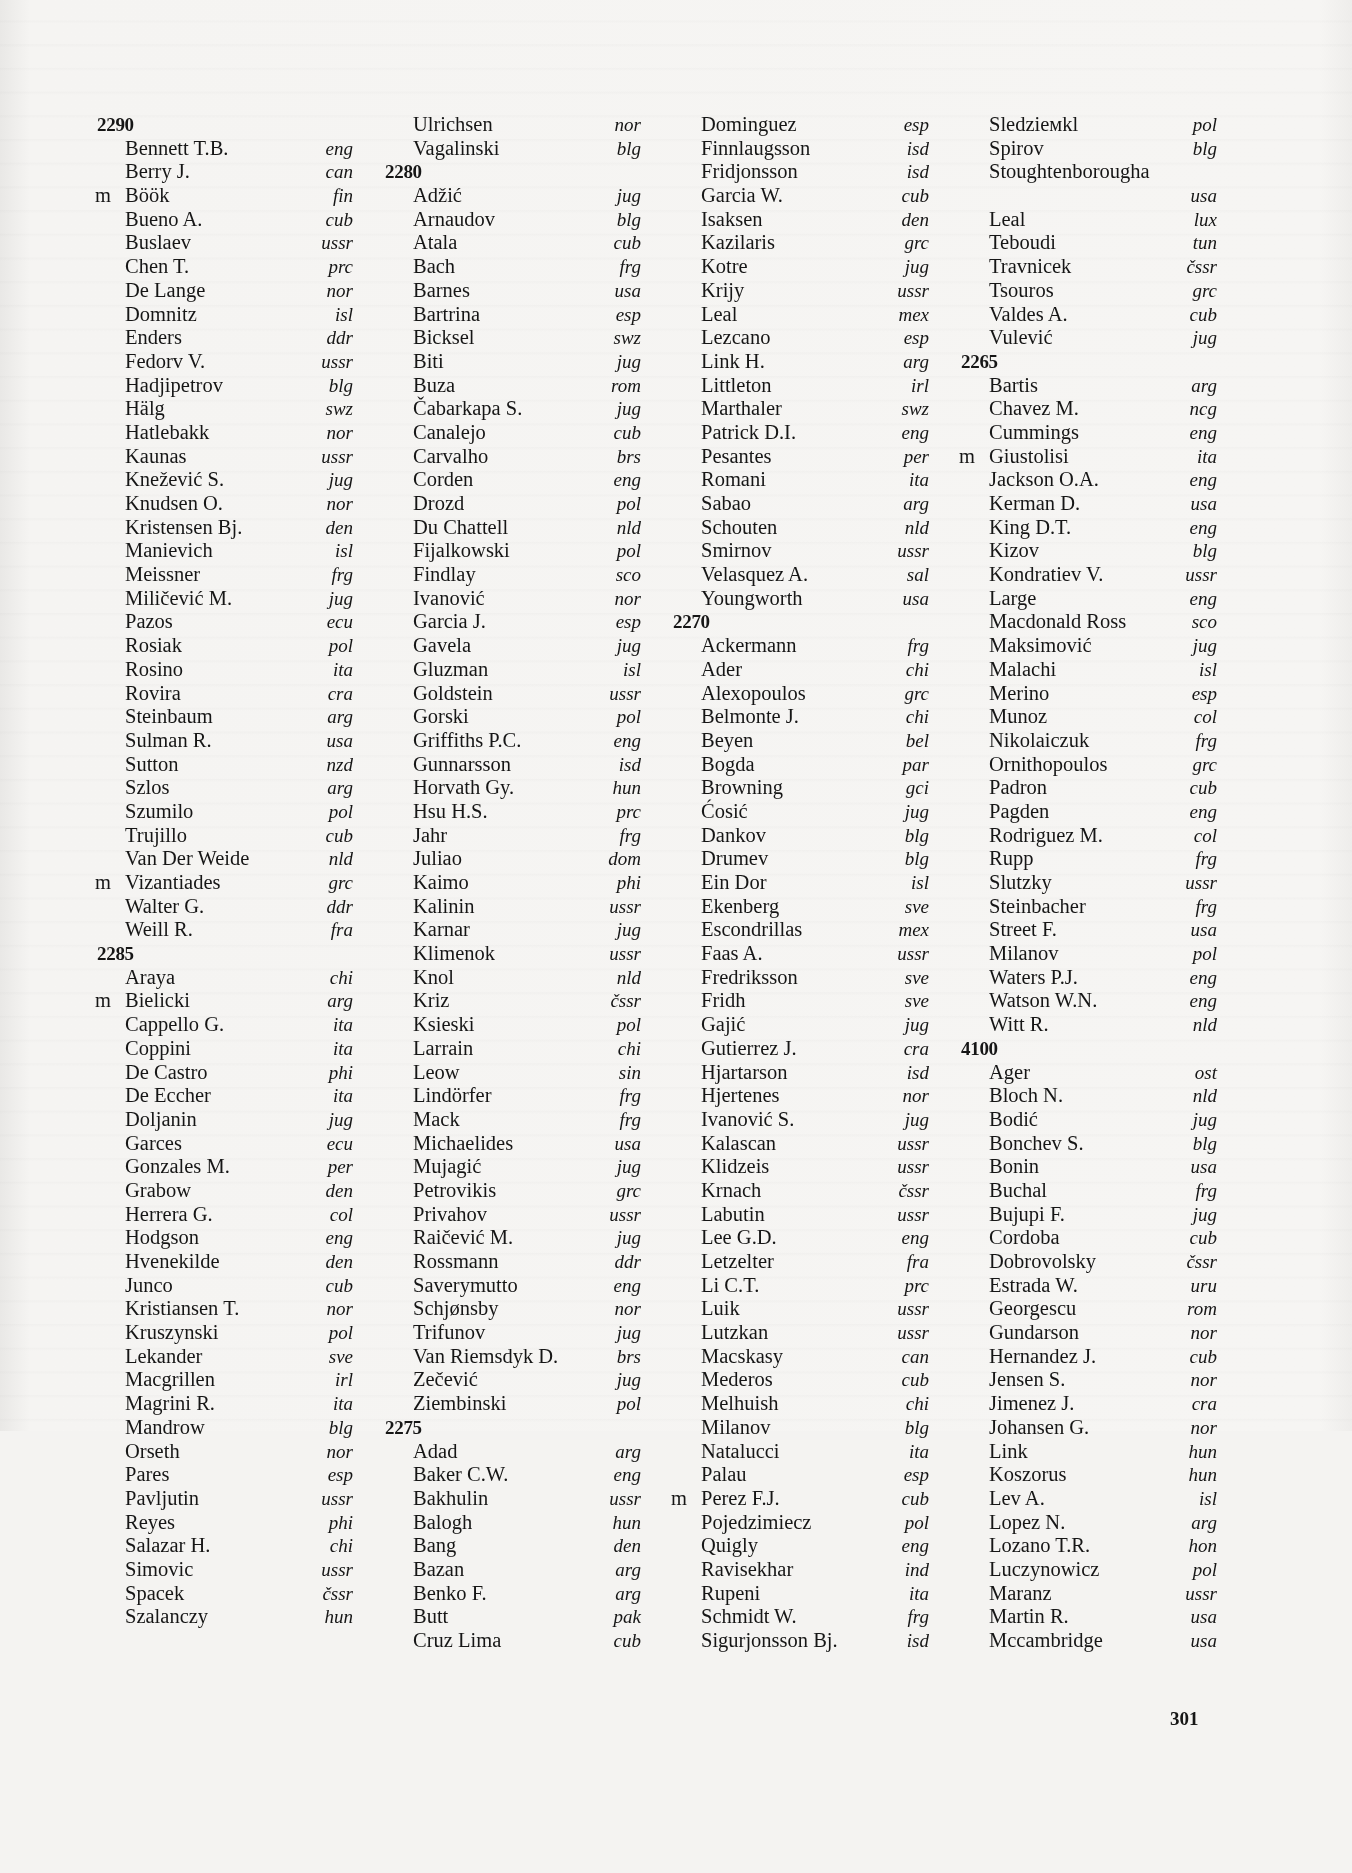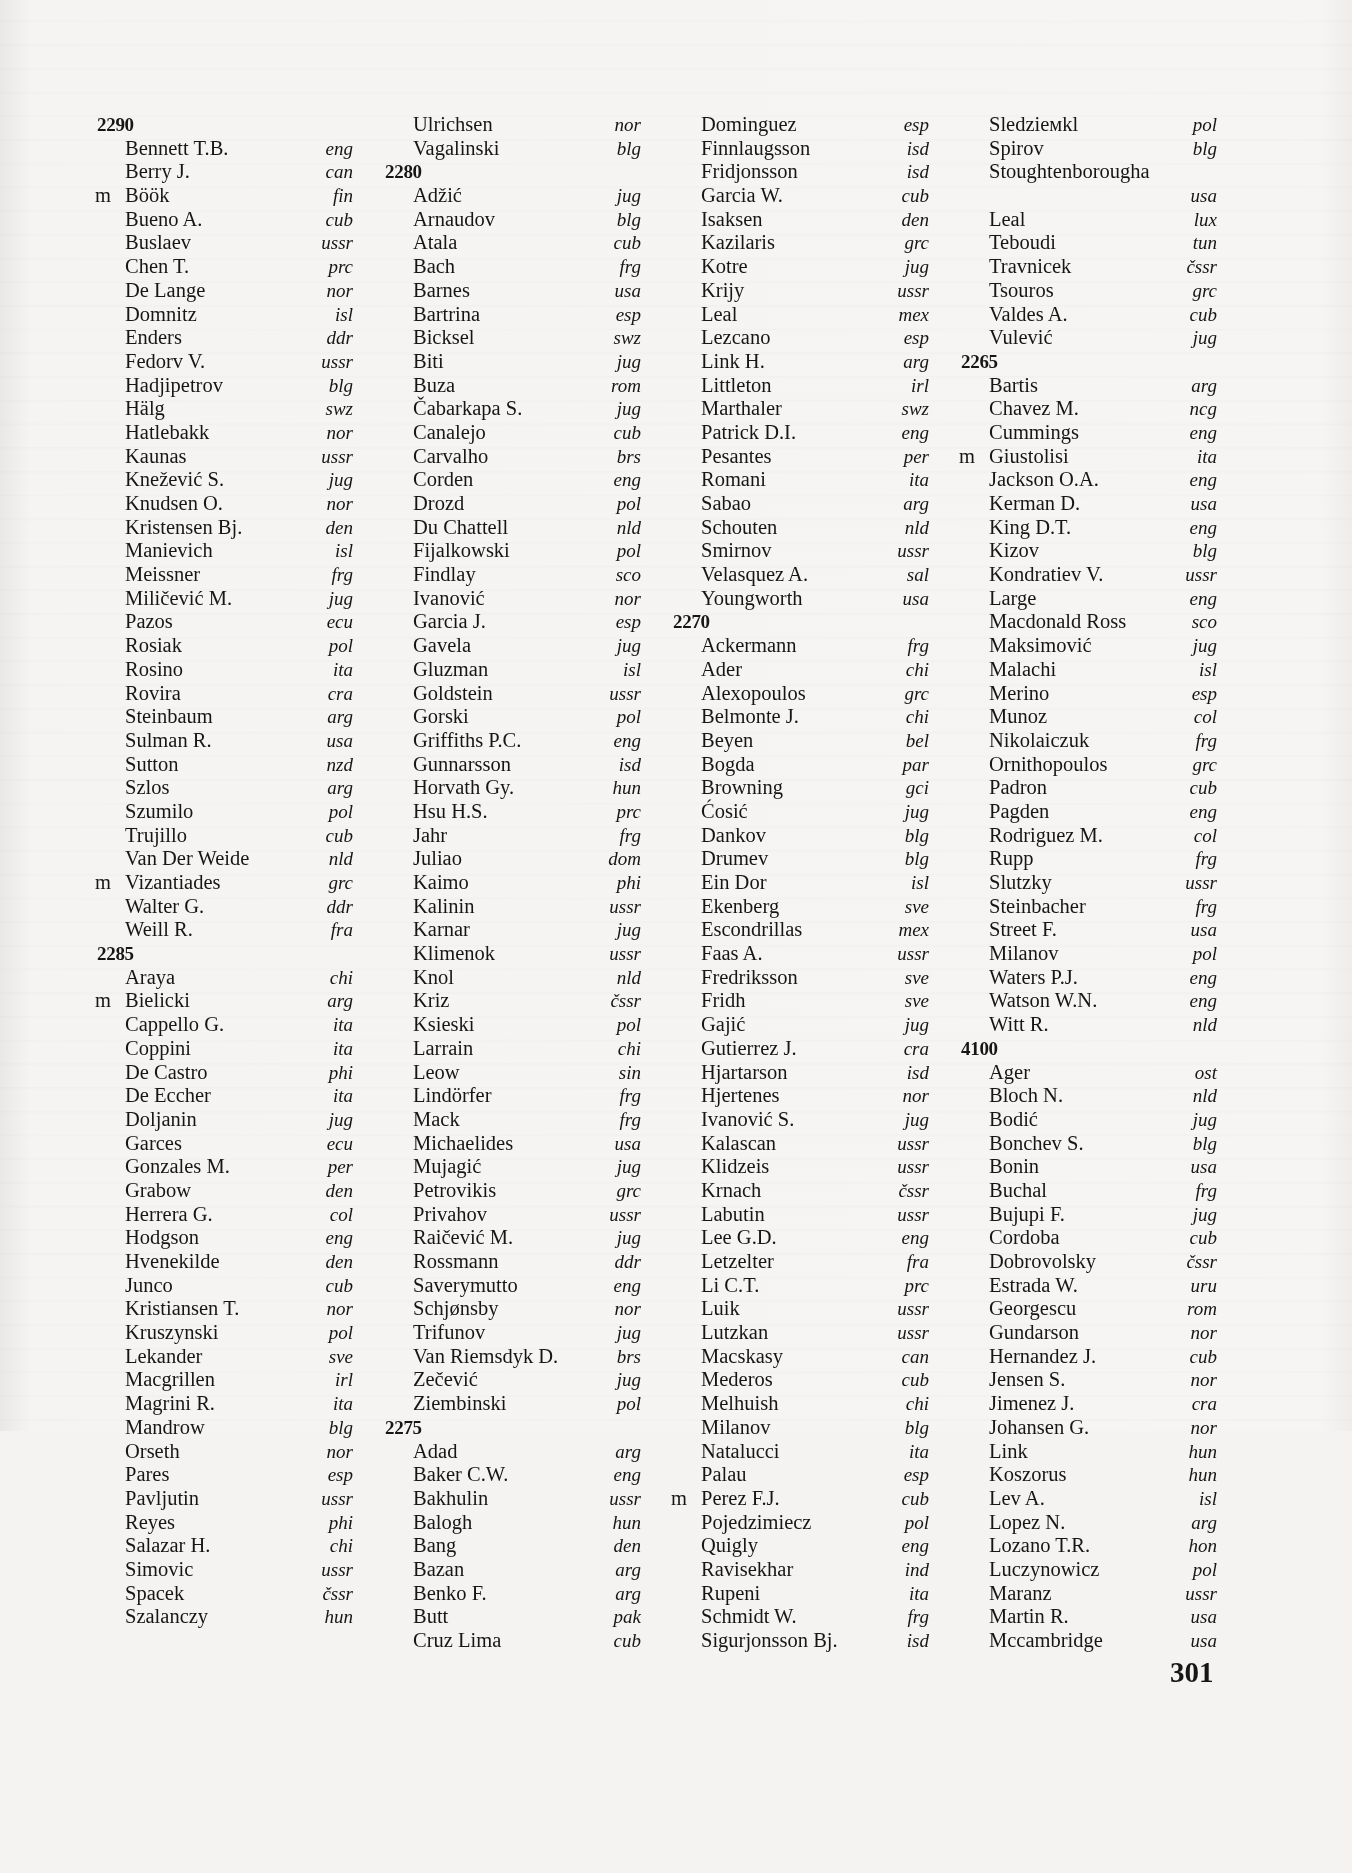--- a/index.html
+++ b/index.html
@@ -55,23 +55,23 @@
     .entry .country {
       position: absolute;
       right: 0;
       top: 0;
       font-style: italic;
       font-size: 19px;
     }
     .page-number {
       position: absolute;
       left: 1170px;
-      top: 1656px;
+      top: 1708px;
       font-weight: bold;
-      font-size: 29px;
+      font-size: 19px;
       font-family: "Liberation Serif", "DejaVu Serif", serif;
     }
     .ghost {
       position: absolute; inset: 0; pointer-events: none;
       background:
         repeating-linear-gradient(180deg, rgba(0,0,0,0.0) 0px, rgba(0,0,0,0.0) 20px, rgba(120,120,120,0.03) 21px, rgba(0,0,0,0.0) 23.7px);
     }
   </style>
 </head>
 <body>

